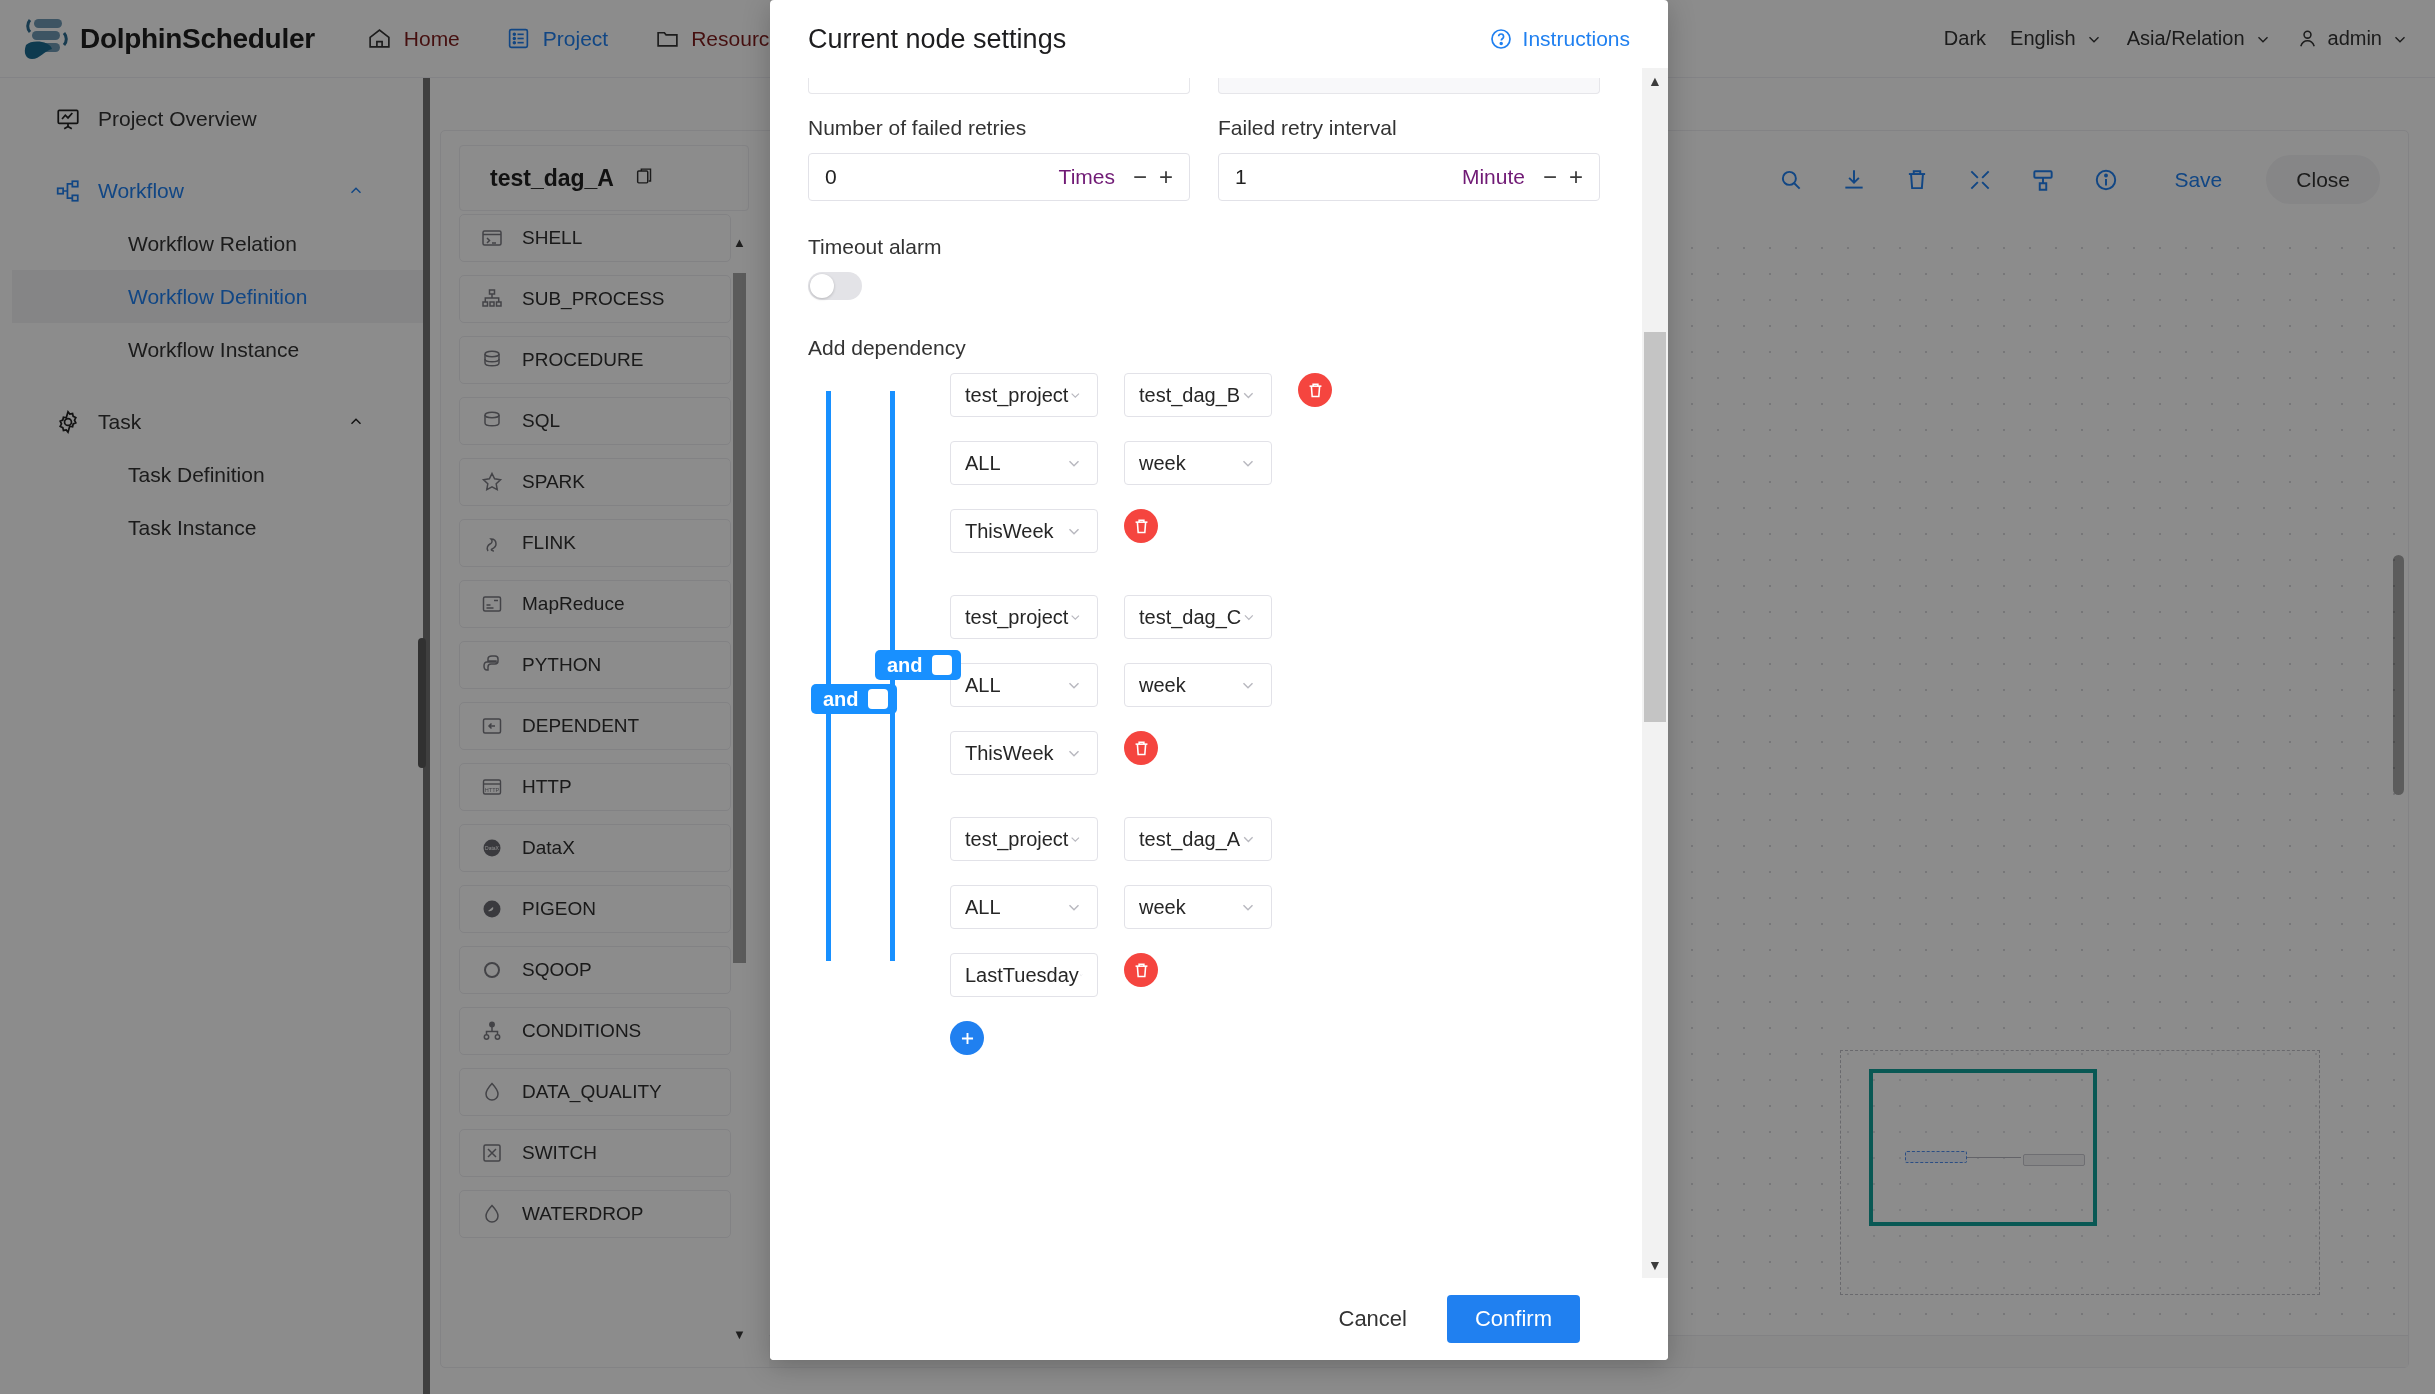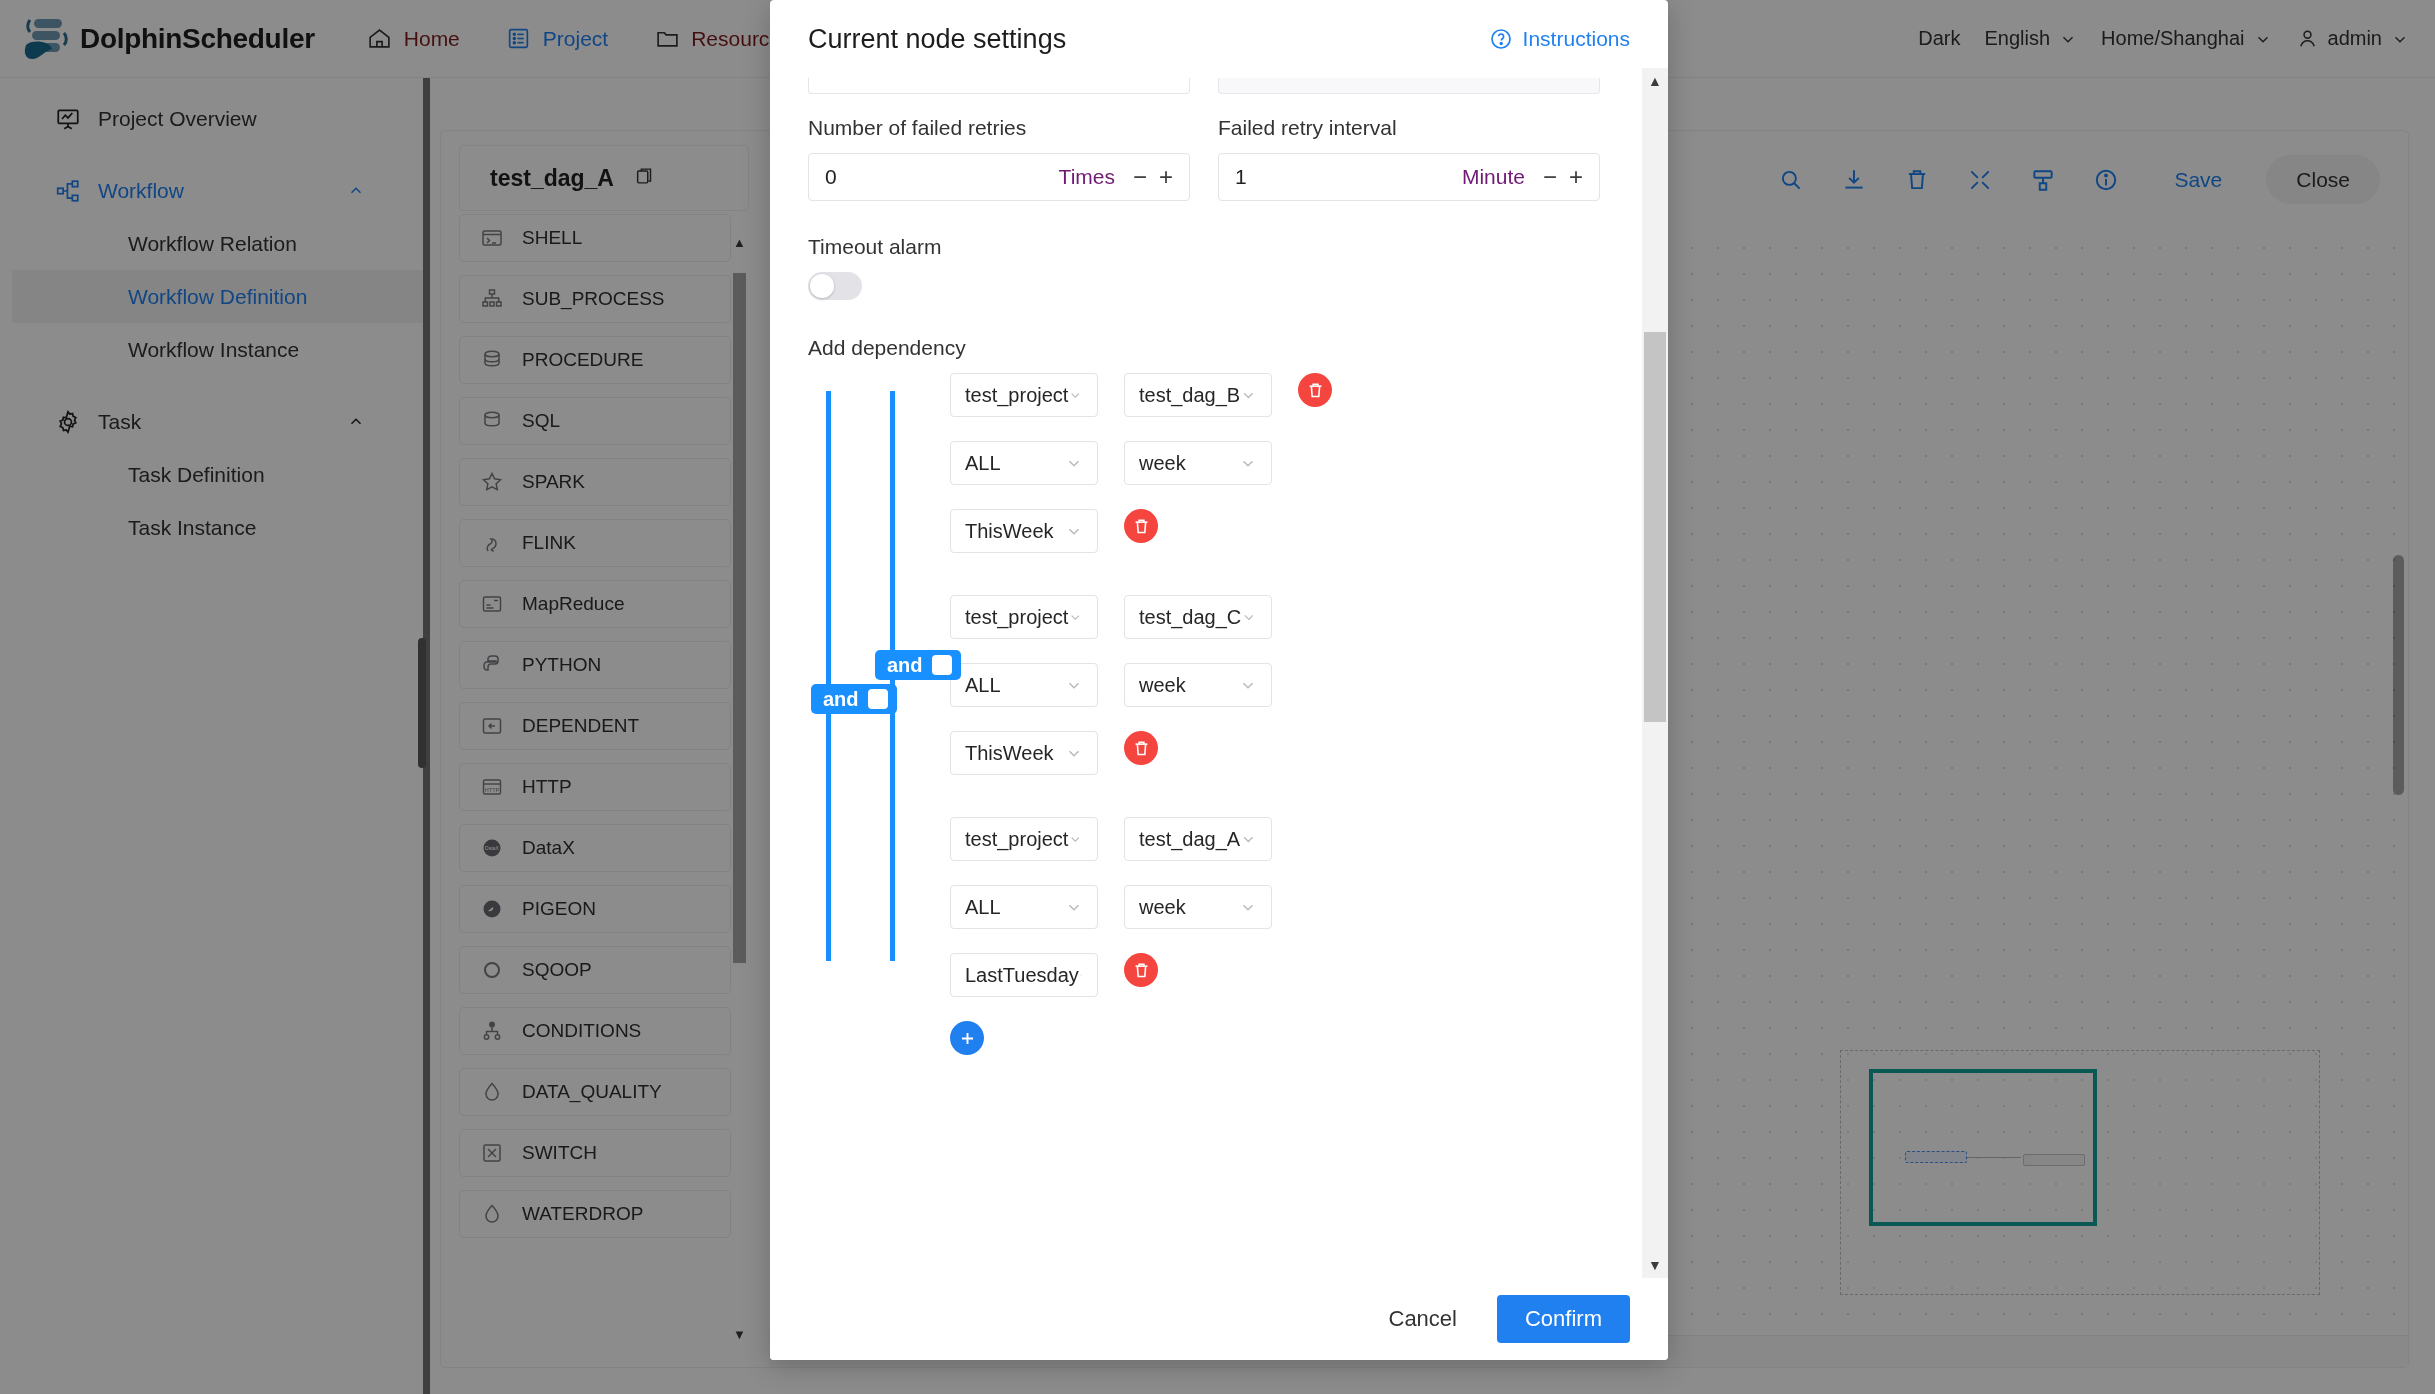--- a/index.html
+++ b/index.html
@@ -239,21 +239,21 @@
   #modal-scroll-thumb {
     position:absolute; right: 2px; top: 332px; width: 22px; height: 390px;
     background: #c4c4c4;
   }
   .mst-arrow { position:absolute; right:4px; width: 18px; height: 18px;
       display:flex; align-items:center; justify-content:center; color:#3c3c3c; font-size:14px; }
 
   #modal-foot {
     position:absolute; left:0; right:0; bottom: 0; height: 82px;
     display:flex; align-items:center; justify-content:flex-end; gap: 22px;
-    padding-right: 38px; background:#fff;
+    padding-right: 88px; background:#fff;
   }
   .btn-cancel { font-size: 22px; color: #333; padding: 10px 18px; cursor: pointer; }
   .btn-confirm {
     font-size: 22px; color: #fff; background: #2080f0; border-radius: 4px;
     padding: 11px 28px; cursor: pointer;
   }
 </style>
 </head>
 <body>
 
@@ -310,21 +310,21 @@
       <div class="tb-r-item">
         <span>Dark</span>
       </div>
       <div class="tb-r-item">
         <span>English</span>
         <svg class="chev" viewBox="0 0 20 20" fill="none" stroke="#333" stroke-width="1.5">
             <path d="M5 8l5 5 5-5"></path>
           </svg>
       </div>
       <div class="tb-r-item">
-        <span>Home/Shanghai</span>
+        <span>Asia/Relation</span>
         <svg class="chev" viewBox="0 0 20 20" fill="none" stroke="#333" stroke-width="1.5">
             <path d="M5 8l5 5 5-5"></path>
           </svg>
       </div>
       <div class="tb-r-item">
         <svg width="23" height="23" viewBox="0 0 24 24" fill="none" stroke="#333" stroke-width="1.6">
           <circle cx="12" cy="8" r="3.6"></circle>
             <path d="M5 20c1.4-4 4.1-5.6 7-5.6S17.6 16 19 20"></path>
         </svg>
         <span>admin</span>

